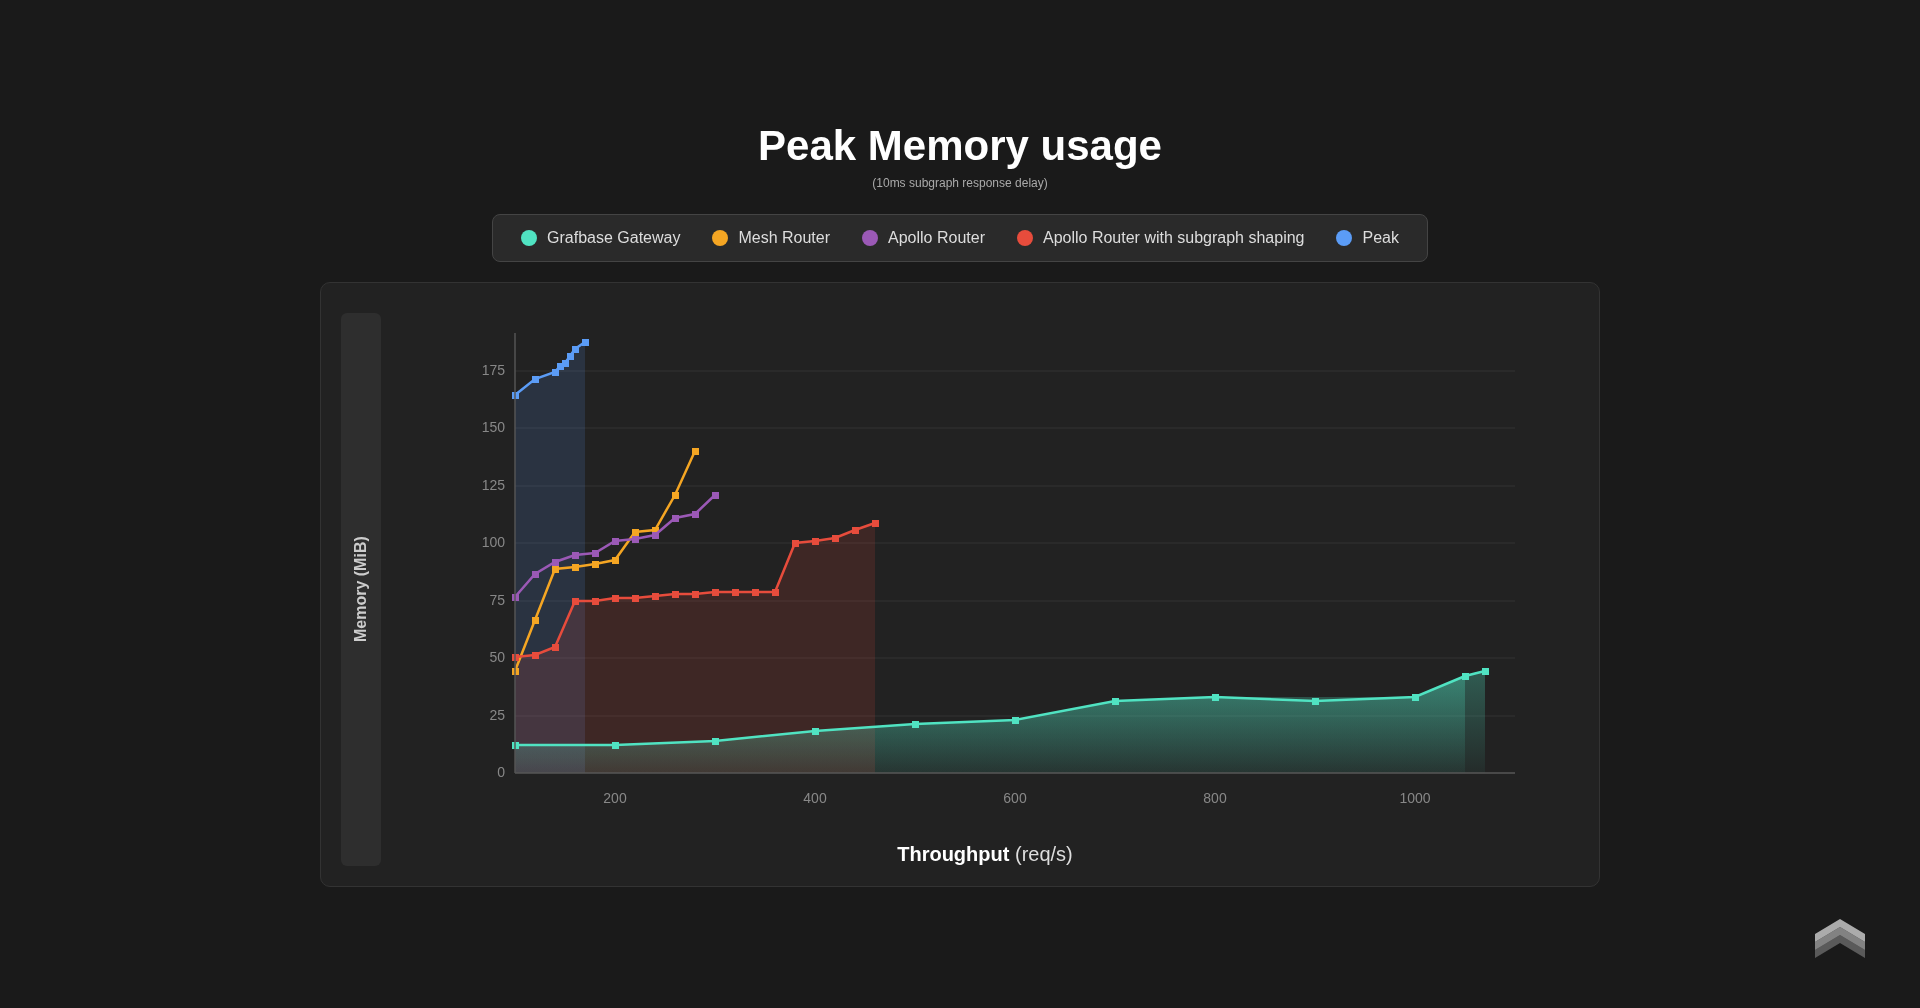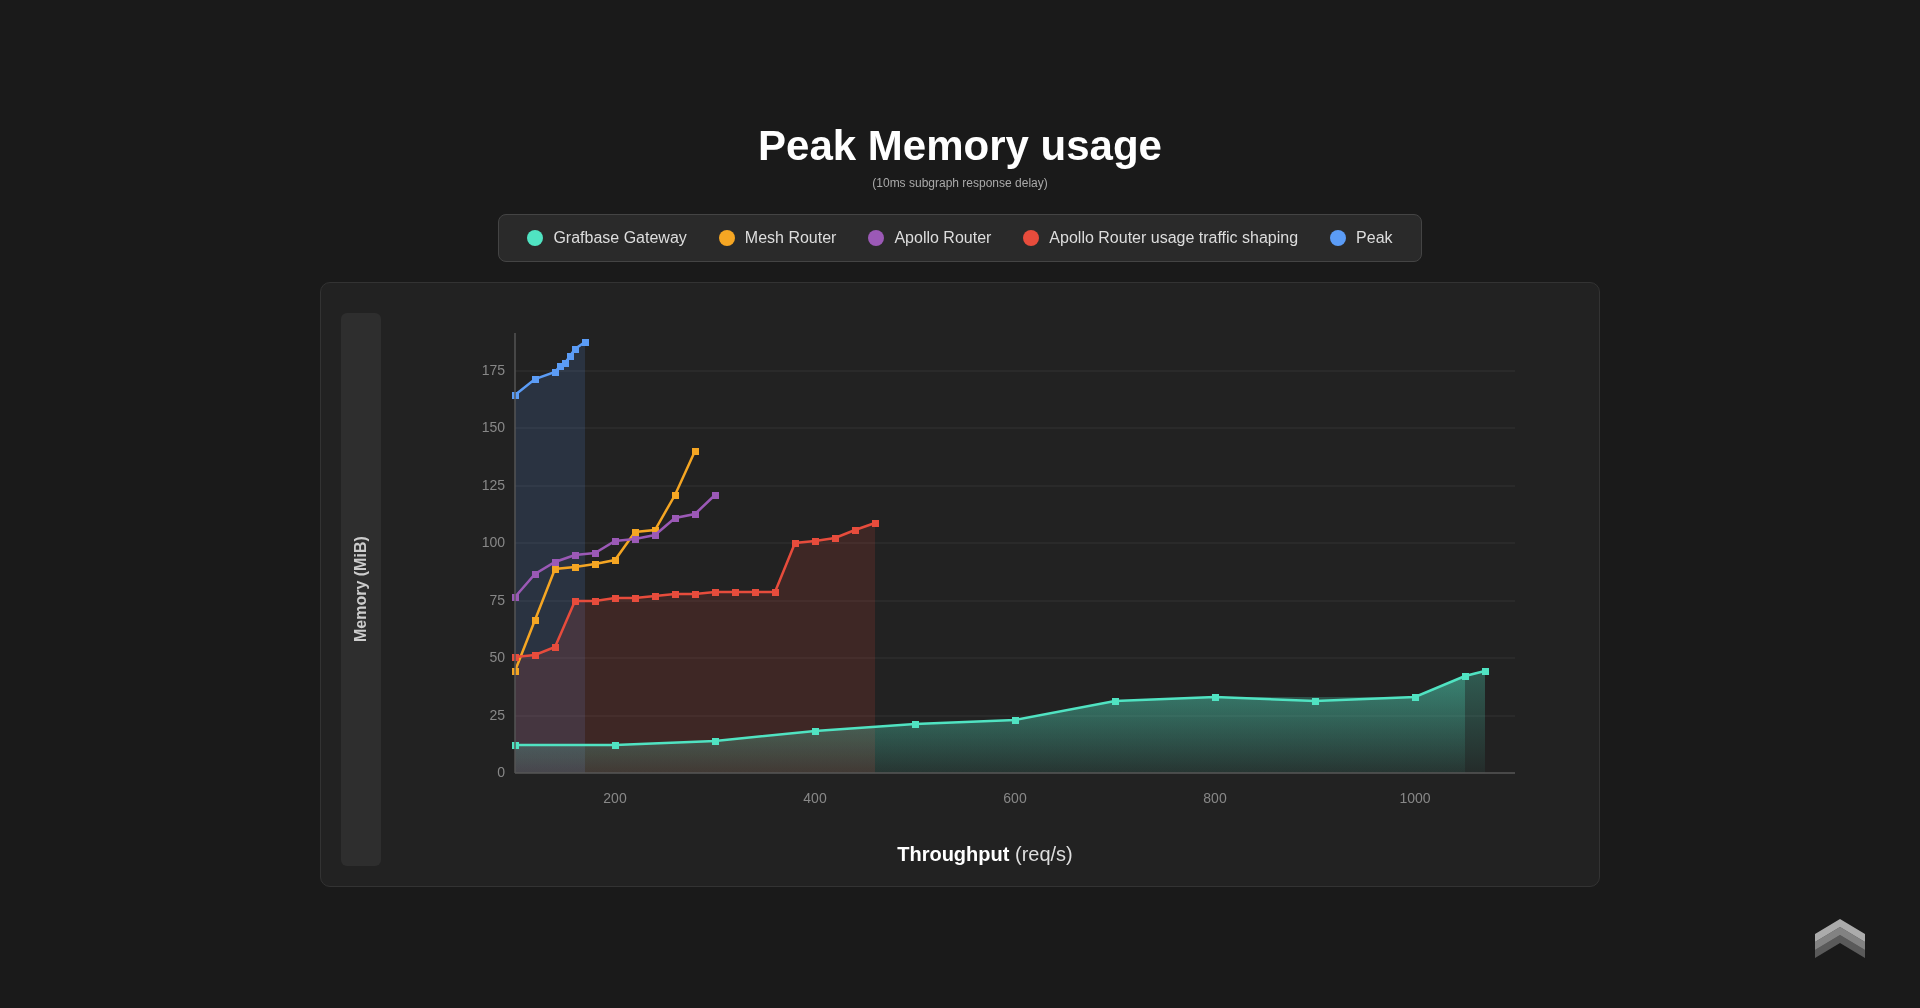--- a/index.html
+++ b/index.html
@@ -127,21 +127,21 @@
     <div class="legend-item">
       <div class="legend-dot" style="background:#f5a623;"></div>
       <span>Mesh Router</span>
     </div>
     <div class="legend-item">
       <div class="legend-dot" style="background:#9b59b6;"></div>
       <span>Apollo Router</span>
     </div>
     <div class="legend-item">
       <div class="legend-dot" style="background:#e74c3c;"></div>
-      <span>Apollo Router usage traffic shaping</span>
+      <span>Apollo Router with subgraph shaping</span>
     </div>
     <div class="legend-item">
       <div class="legend-dot" style="background:#5b9cf6;"></div>
       <span>Peak</span>
     </div>
   </div>
 
   <div class="chart-wrapper">
     <div class="y-axis-label">Memory (MiB)</div>
     <div class="chart-area">

